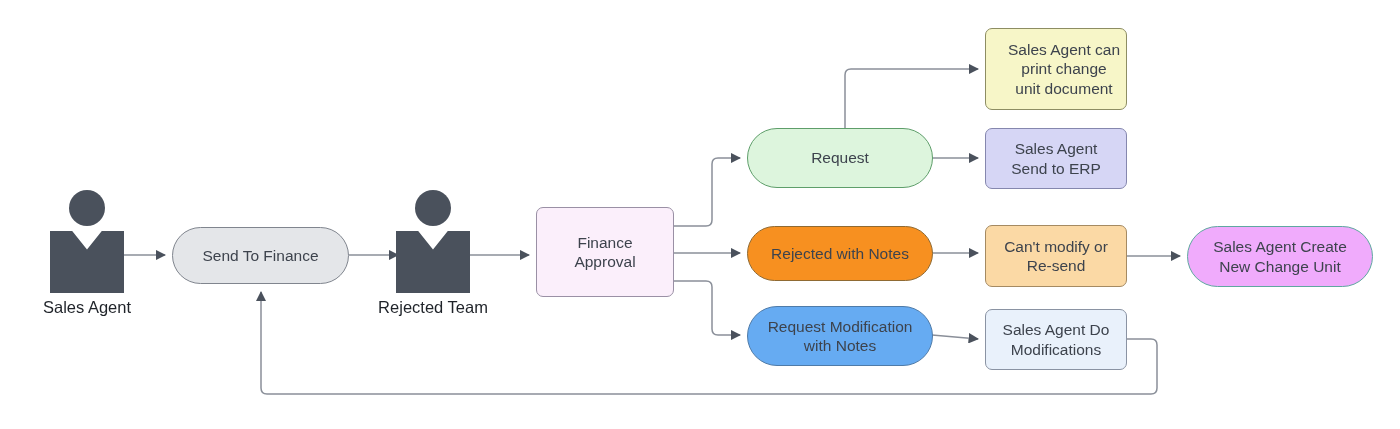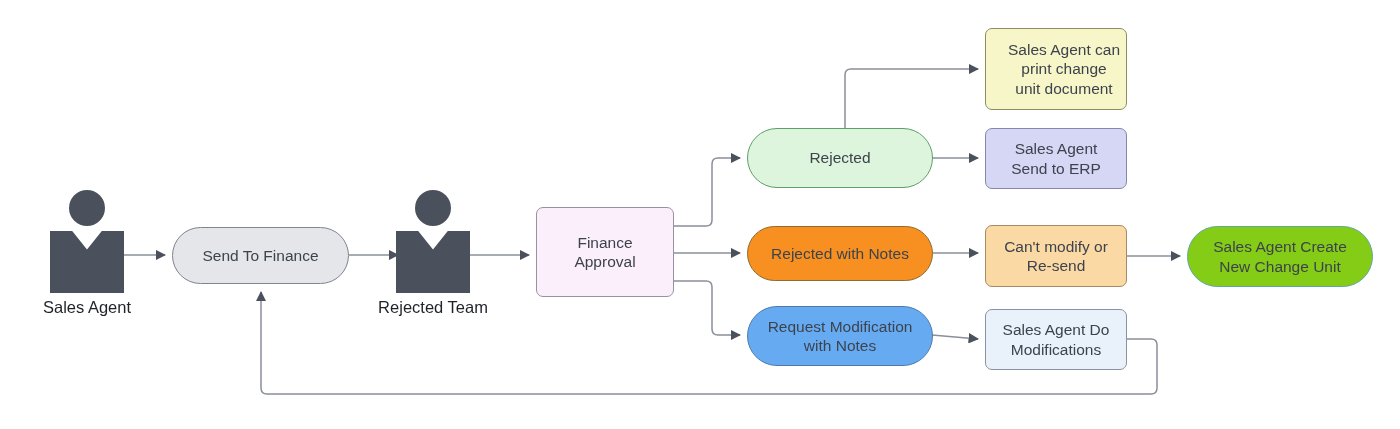--- a/index.html
+++ b/index.html
@@ -45,21 +45,21 @@
   
   .fill-grey      { background: #e4e6e9; border-color: #80858e; }
   .fill-pink      { background: #fbeffb; border-color: #9a90a5; text-align: center; }
   .fill-green     { background: #ddf5dd; border-color: #5e9e6a; }
   .fill-orange    { background: #f79020; border-color: #8f6a33; }
   .fill-blue      { background: #66abf2; border-color: #4f7ba8; }
   .fill-yellow    { background: #f7f6c8; border-color: #8d8d63; padding-left: 16px; }
   .fill-lavender  { background: #d6d6f5; border-color: #8587ae; }
   .fill-peach     { background: #fbd9a5; border-color: #a58a62; }
   .fill-paleblue  { background: #e9f1fb; border-color: #8a93a3; }
-  .fill-teal      { background: #84cc16; border-color: #5fa8a0; text-align: center; }
+  .fill-teal      { background: #f0abfc; border-color: #5fa8a0; text-align: center; }
 
   
   .actor {
     position: absolute;
     z-index: 2;
   }
   .actor .actor-head {
     position: absolute;
     width: 36px;
     height: 36px;
@@ -143,21 +143,21 @@
     <div class="actor-head"></div>
     <div class="actor-body"></div>
     <div class="actor-label">Rejected Team</div>
   </div>
 
   <div class="node pill fill-grey" style="left:172px; top:227px; width:177px; height:57px;">Send To Finance</div>
 
   <div class="node rect fill-pink" style="left:536px; top:207px; width:138px; height:90px; white-space:pre-line;">Finance
 Approval</div>
 
-  <div class="node pill fill-green" style="left:747px; top:128px; width:186px; height:60px;">Rejected</div>
+  <div class="node pill fill-green" style="left:747px; top:128px; width:186px; height:60px;">Request</div>
 
   <div class="node pill fill-orange" style="left:747px; top:226px; width:186px; height:55px;">Rejected with Notes</div>
 
   <div class="node pill fill-blue" style="left:747px; top:306px; width:186px; height:60px; white-space:pre-line;">Request Modification
 with Notes</div>
 
   <div class="node rect fill-yellow" style="left:985px; top:28px; width:142px; height:82px; white-space:pre-line;">Sales Agent can
 print change
 unit document</div>
 

